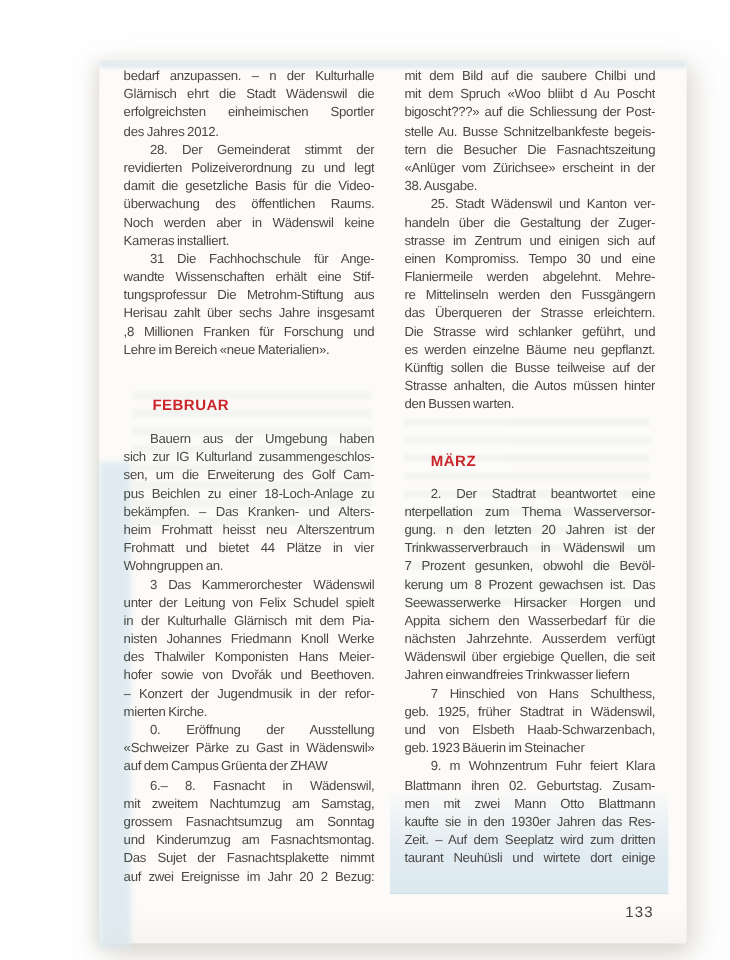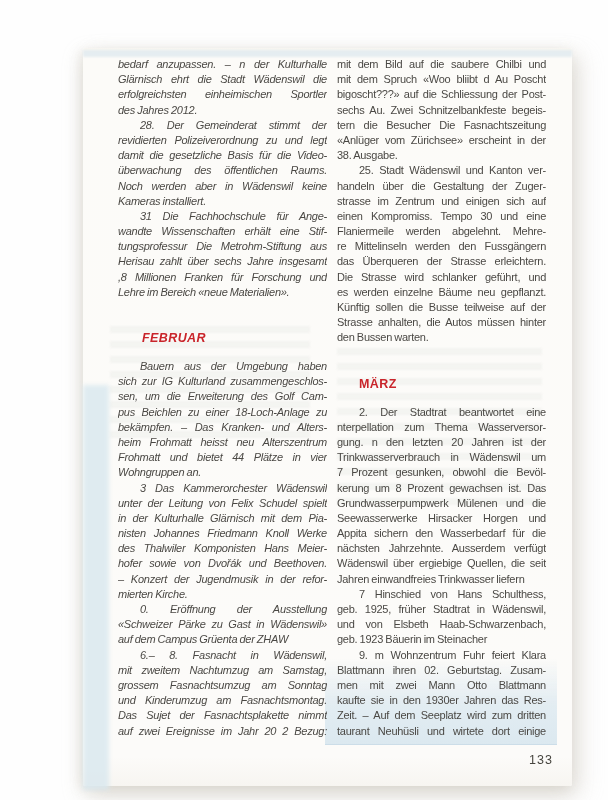--- a/index.html
+++ b/index.html
@@ -20,37 +20,37 @@
   .ghost-left-band{left:0;top:337px;width:26px;height:405px;background:#d9e8ef;opacity:.8;filter:blur(2px);}
   .ghost-bottom-right{left:242px;top:610px;width:232px;height:86px;
     background:linear-gradient(180deg,rgba(223,234,240,0) 0,rgba(221,233,240,.85) 55%,#dce9f0 100%);
     border-bottom:1px solid #ccdde8;filter:blur(.5px);}
   .ghost-text{background:repeating-linear-gradient(180deg,rgba(150,165,150,.14) 0 7px,rgba(0,0,0,0) 7px 15px);
     filter:blur(1.2px);opacity:.55;}
   .gt-left{left:27px;top:278px;width:200px;height:115px;}
   .gt-right{left:254px;top:300px;width:205px;height:165px;}
 
   .col{position:absolute;top:9px;width:209px;color:#4a4844;font-size:11px;}
-  .col-left{left:35px;font-style:italic;}
+  .col-left{left:20px;}
   .col-right{left:254px;}
   .para{margin:0;}
   .line{
     height:15.2px;line-height:15.2px;overflow:hidden;
     text-align:justify;text-align-last:justify;
     letter-spacing:-0.25px;word-spacing:-0.6px;
   }
   .line.last{text-align-last:left;}
   .line.indent{padding-left:22px;}
   .heading{
     margin:31px 0 13px 22px;height:15px;line-height:15px;
     font-weight:700;font-size:12.5px;letter-spacing:.4px;
   }
   .page-number{
     position:absolute;left:438px;top:705px;width:40px;
-    font-size:12.5px;letter-spacing:1px;color:#47453f;text-align:center;
+    font-size:12.5px;letter-spacing:1px;color:#47453f;text-align:left;
   }
 </style>
 </head>
 <body style="color: rgb(74, 72, 68);">
 
 <div class="page">
   <div class="ghost ghost-top"></div>
   <div class="ghost ghost-left-band"></div>
   <div class="ghost ghost-text gt-left"></div>
   <div class="ghost ghost-text gt-right"></div>
@@ -112,21 +112,21 @@
         <div class="line">und Kinderumzug am Fasnachtsmontag.</div>
         <div class="line">Das Sujet der Fasnachtsplakette nimmt</div>
         <div class="line">auf zwei Ereignisse im Jahr 20 2 Bezug:</div>
       </div>
     </div>
   <div class="col col-right">
       <div class="para">
         <div class="line">mit dem Bild auf die saubere Chilbi und</div>
         <div class="line">mit dem Spruch «Woo bliibt d Au Poscht</div>
         <div class="line">bigoscht???» auf die Schliessung der Post-</div>
-        <div class="line">sechs Au. Zwei Schnitzelbankfeste begeis-</div>
+        <div class="line">stelle Au. Busse Schnitzelbankfeste begeis-</div>
         <div class="line">tern die Besucher Die Fasnachtszeitung</div>
         <div class="line">«Anlüger vom Zürichsee» erscheint in der</div>
         <div class="line last">38. Ausgabe.</div>
       </div>
       <div class="para">
         <div class="line indent">25. Stadt Wädenswil und Kanton ver-</div>
         <div class="line">handeln über die Gestaltung der Zuger-</div>
         <div class="line">strasse im Zentrum und einigen sich auf</div>
         <div class="line">einen Kompromiss. Tempo 30 und eine</div>
         <div class="line">Flaniermeile werden abgelehnt. Mehre-</div>
@@ -139,21 +139,20 @@
         <div class="line last">den Bussen warten.</div>
       </div>
       <div class="heading" style="color: rgb(201, 37, 43);">MÄRZ</div>
       <div class="para">
         <div class="line indent">2. Der Stadtrat beantwortet eine</div>
         <div class="line">nterpellation zum Thema Wasserversor-</div>
         <div class="line">gung. n den letzten 20 Jahren ist der</div>
         <div class="line">Trinkwasserverbrauch in Wädenswil um</div>
         <div class="line">7 Prozent gesunken, obwohl die Bevöl-</div>
         <div class="line">kerung um 8 Prozent gewachsen ist. Das</div>
-        <div class="line">Grundwasserpumpwerk Mülenen und die</div>
         <div class="line">Seewasserwerke Hirsacker Horgen und</div>
         <div class="line">Appita sichern den Wasserbedarf für die</div>
         <div class="line">nächsten Jahrzehnte. Ausserdem verfügt</div>
         <div class="line">Wädenswil über ergiebige Quellen, die seit</div>
         <div class="line last">Jahren einwandfreies Trinkwasser liefern</div>
       </div>
       <div class="para">
         <div class="line indent">7 Hinschied von Hans Schulthess,</div>
         <div class="line">geb. 1925, früher Stadtrat in Wädenswil,</div>
         <div class="line">und von Elsbeth Haab-Schwarzenbach,</div>

